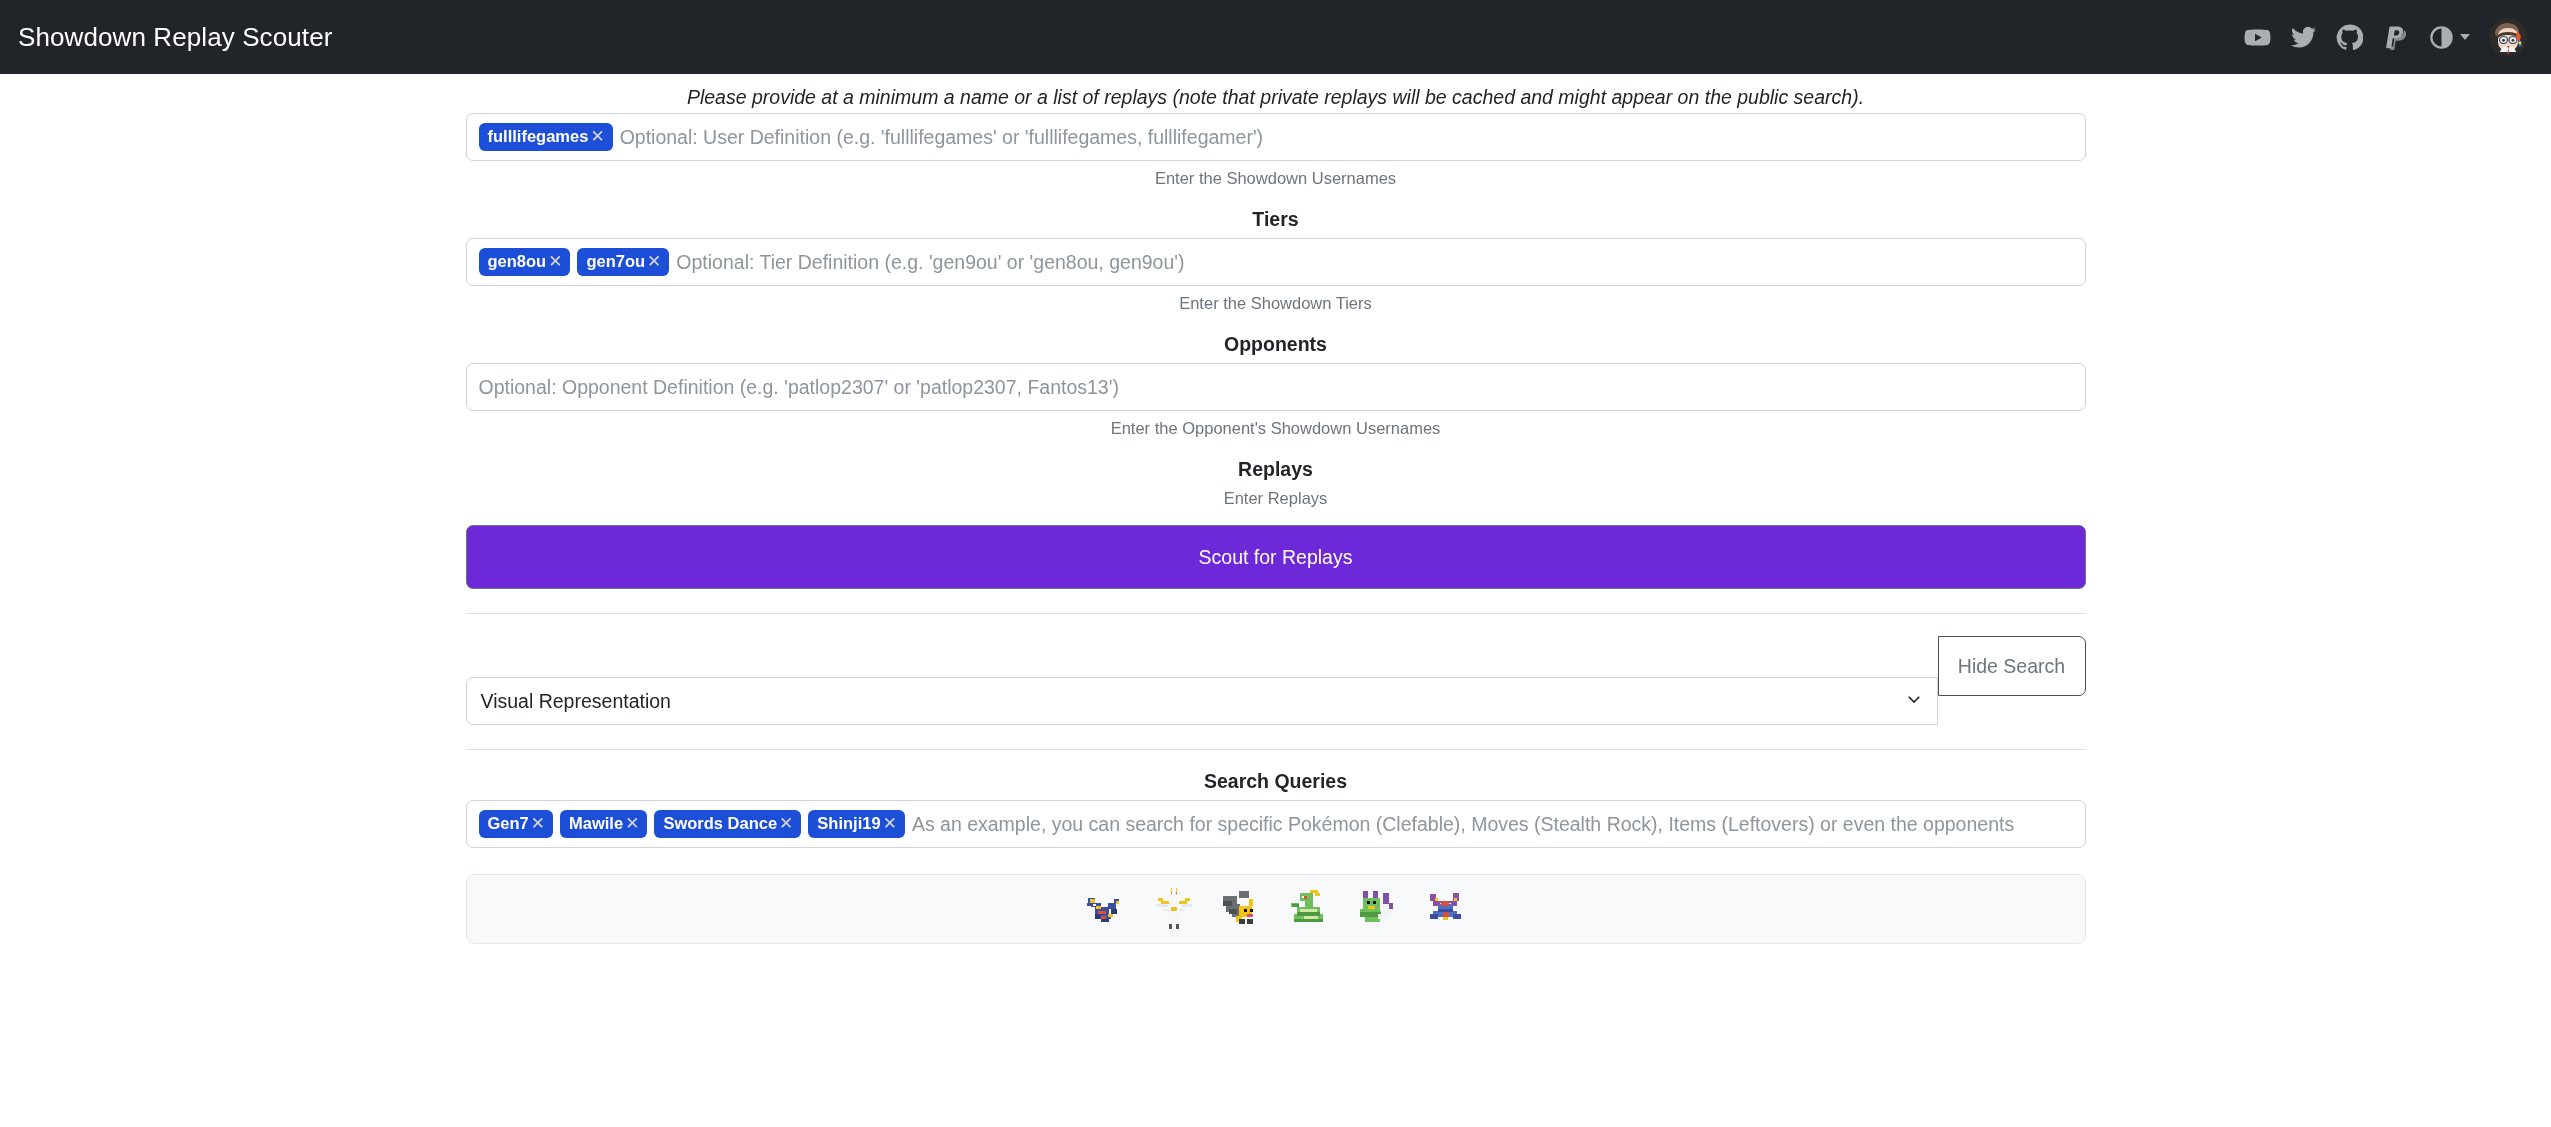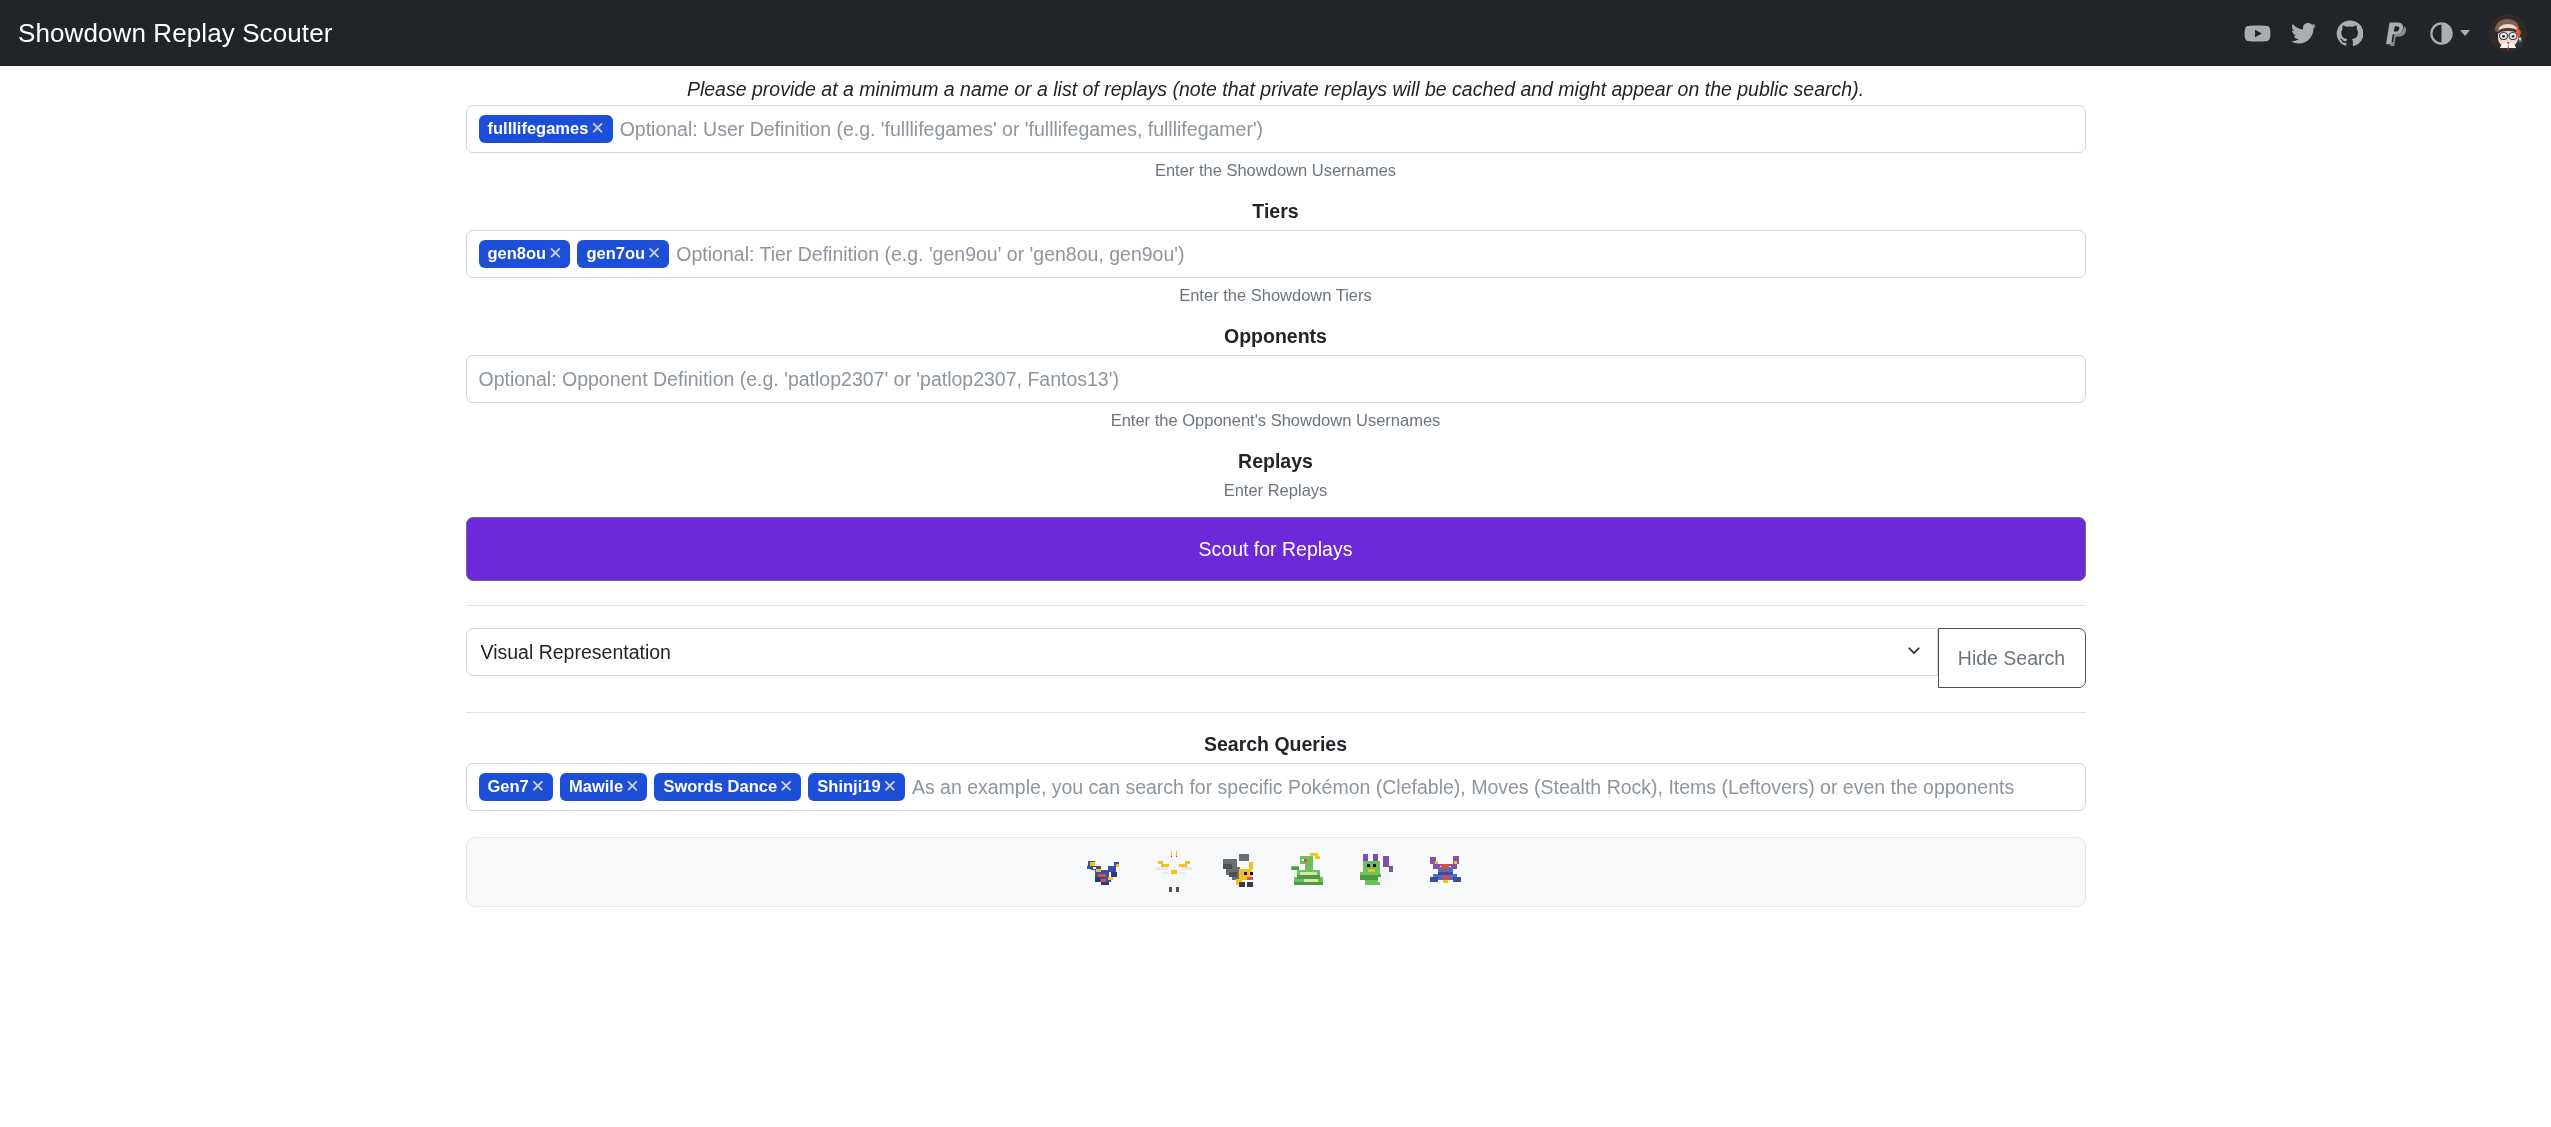--- a/index.html
+++ b/index.html
@@ -7,21 +7,21 @@
   html, body {
     margin: 0; padding: 0;
     width: 2551px; height: 1127px;
     background: #ffffff;
     font-family: "Liberation Sans", sans-serif;
     -webkit-font-smoothing: antialiased;
   }
 
   
   .navbar {
-    height: 66px;
+    height: 74px;
     background: #212529;
     display: flex;
     align-items: center;
     padding: 0 24px 0 18px;
     width: 100%;
   }
   .brand {
     color: #ffffff;
     font-size: 26px;
     letter-spacing: 0.1px;
@@ -162,20 +162,21 @@
     border: 1px solid #ced4da;
     border-radius: 7px 0 0 7px;
     background: #ffffff;
     display: flex;
     align-items: center;
     padding: 0 14px;
     font-size: 19.5px;
     color: #212529;
     position: relative;
     cursor: pointer;
+    margin-top: 41px;
   }
   .select-box .chev {
     margin-left: auto;
     color: #212529;
   }
   .hide-search-btn {
     flex: 0 0 auto;
     height: 60px;
     min-width: 148px;
     border: 1px solid #495057;

